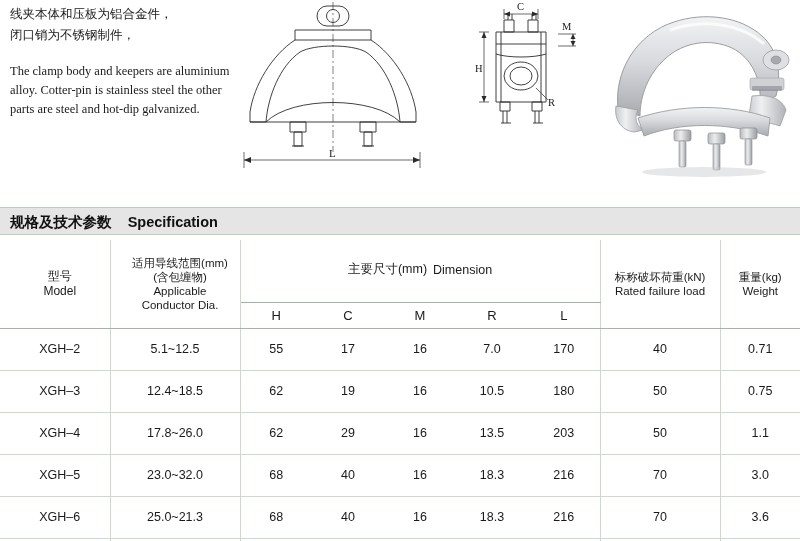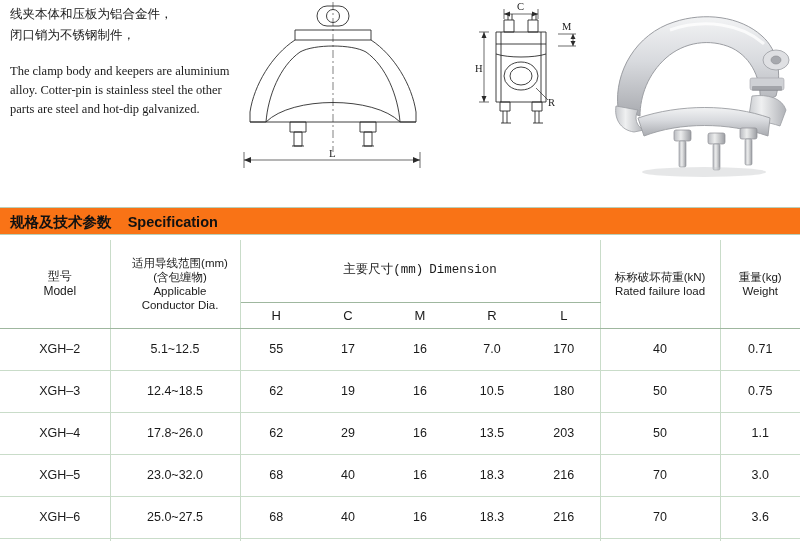--- a/index.html
+++ b/index.html
@@ -45,21 +45,21 @@
   .drawing { position: absolute; }
   #drawing-front { left: 232px; top: 0; width: 200px; height: 175px; }
   #drawing-side  { left: 470px; top: 0; width: 125px; height: 160px; }
   #photo         { left: 600px; top: 0; width: 198px; height: 180px; }
 
   
   .spec-bar {
     position: absolute;
     left: 0; top: 207px;
     width: 800px; height: 28px;
-    background: #f97316;
+    background: #e5e5e5;
     border-top: 1px solid #b9cfb9;
     border-bottom: 1px solid #b9cfb9;
   }
   .spec-bar .txt {
     position: absolute;
     left: 10px; top: 5px;
     font-size: 14.5px;
     font-weight: bold;
     color: #111;
   }
@@ -298,21 +298,21 @@
         <div>型号</div>
         <div>Model</div>
       </td>
       <td rowspan="2" class="hdr-left vsep hdr-mid">
         <div>适用导线范围(mm)</div>
         <div>(含包缠物)</div>
         <div>Applicable</div>
         <div>Conductor Dia.</div>
       </td>
       <td colspan="5" class="vsep">
-        <div class="colgrp-label" style="border:none; display:flex; align-items:center; justify-content:center; gap:6px;font-family:Liberation Mono, monospace;">
+        <div class="colgrp-label" style="border:none; display:flex; align-items:center; justify-content:center; gap:6px;">
           <span class="dim-top">主要尺寸(mm)</span>
           <span class="dim-top">Dimension</span>
         </div>
       </td>
       <td rowspan="2" class="vsep hdr-mid">
         <div>标称破坏荷重(kN)</div>
         <div>Rated failure load</div>
       </td>
       <td rowspan="2" class="hdr-mid">
         <div>重量(kg)</div>
@@ -367,21 +367,21 @@
       <td>68</td>
       <td>40</td>
       <td>16</td>
       <td>18.3</td>
       <td class="vsep">216</td>
       <td class="vsep">70</td>
       <td>3.0</td>
     </tr>
     <tr class="body-row">
       <td class="model-cell vsep">XGH–6</td>
-      <td class="vsep">25.0~27.5</td>
+      <td class="vsep">25.0~21.3</td>
       <td>68</td>
       <td>40</td>
       <td>16</td>
       <td>18.3</td>
       <td class="vsep">216</td>
       <td class="vsep">70</td>
       <td>3.6</td>
     </tr>
     <tr class="body-row">
       <td class="model-cell vsep">XGH–7</td>

